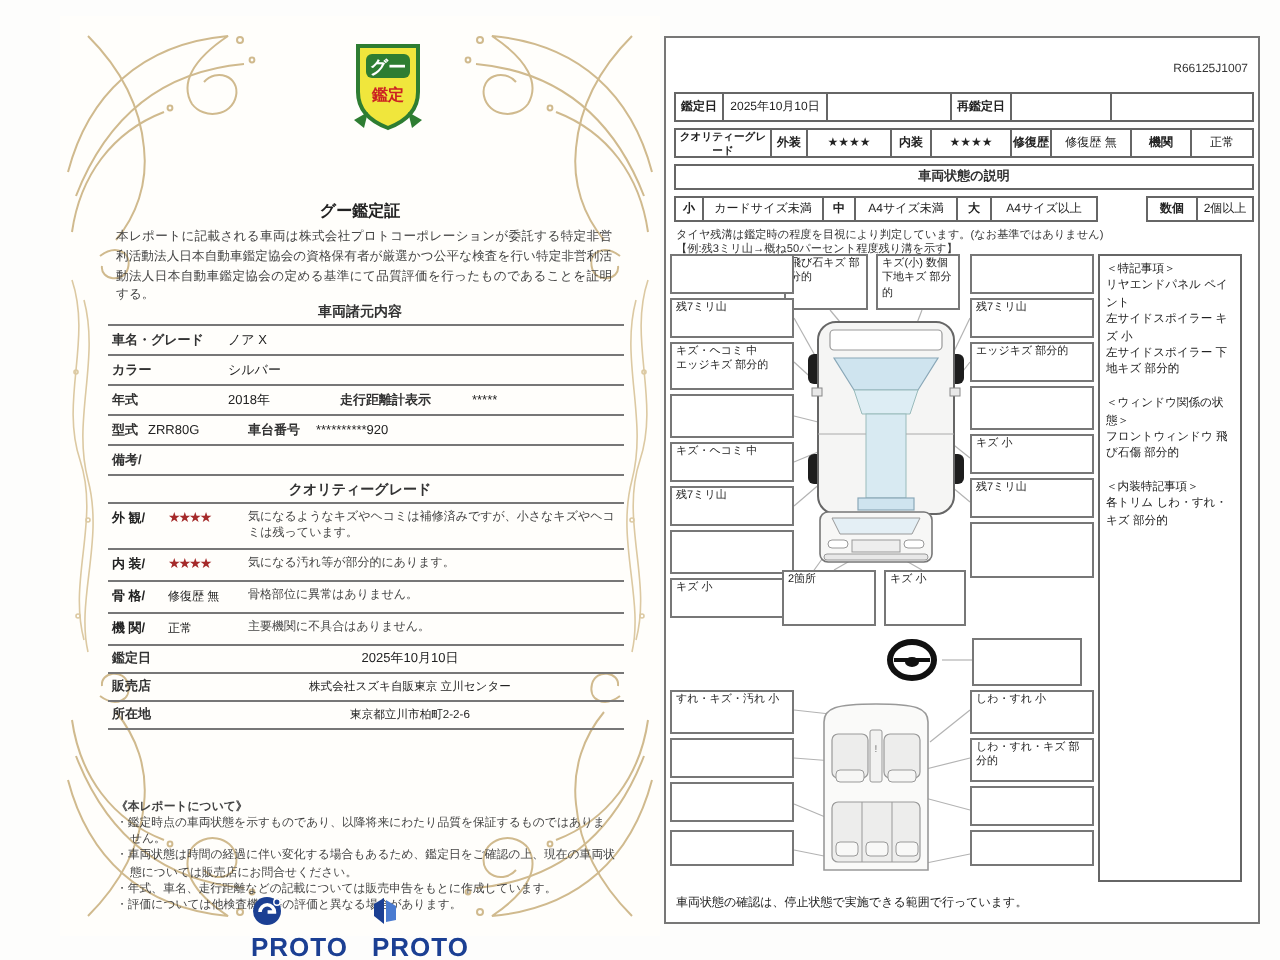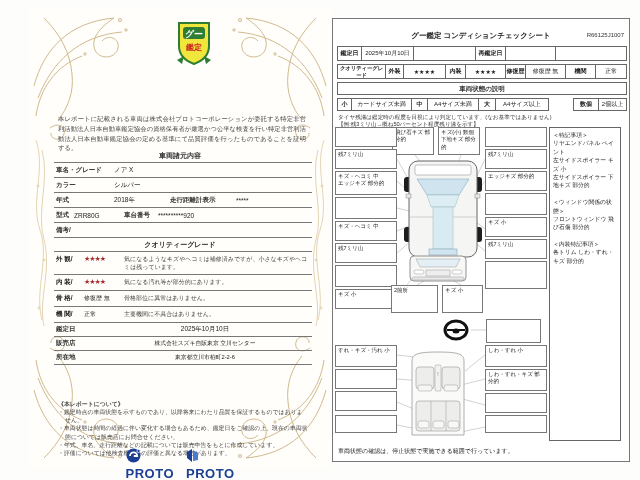--- a/index.html
+++ b/index.html
@@ -94,20 +94,21 @@
 
     <svg class="r-badge" viewBox="0 0 36 46">
       <path d="M3,3 L33,3 L33,26 C33,36 26,41 18,44 C10,41 3,36 3,26 Z" fill="#f0e63c" stroke="#2e7d32" stroke-width="2"></path>
       <rect x="7" y="7" width="22" height="12" rx="3" fill="#2e7d32"></rect>
       <text x="18" y="16.5" font-size="9" fill="#fff" text-anchor="middle" font-weight="bold">グー</text>
       <text x="18" y="30" font-size="8" fill="#cc2222" text-anchor="middle" font-weight="bold">鑑定</text>
       <path d="M1,40 L8,36 L6,44 Z" fill="#2e7d32"></path>
       <path d="M35,40 L28,36 L30,44 Z" fill="#2e7d32"></path>
     </svg>
 
+    <div class="r-cert">グー鑑定証</div>
     <div class="r-intro">本レポートに記載される車両は株式会社プロトコーポレーションが委託する特定非営利活動法人日本自動車鑑定協会の資格保有者が厳選かつ公平な検査を行い特定非営利活動法人日本自動車鑑定協会の定める基準にて品質評価を行ったものであることを証明する。</div>
 
     <div class="r-spec-head">車両諸元内容</div>
 
     <div class="r-table" style="top:154px; border-top:1px solid #777;">
       <div class="r-row spec-row">
         <span class="lab" style="width:58px;">車名・グレード</span>
         <span>ノア X</span>
       </div>
       <div class="r-row spec-row">
@@ -190,21 +191,20 @@
           <polygon points="1,4 6,1 6,14 1,10" fill="#1b3f93"></polygon>
           <polygon points="7,2 12,5 12,12 7,13" fill="#4a7bd0"></polygon>
         </svg>
         <span>PROTO</span>
       </div>
     </div>
   </div>
 
   <div id="sheet">
 
-    <div class="s-title">グー鑑定 コンディションチェックシート</div>
     <div class="s-ref">R66125J1007</div>
 
     <div class="s-tbl" id="t1">
       <div class="c hd" style="width:24px;">鑑定日</div>
       <div class="c" style="width:52px;">2025年10月10日</div>
       <div class="c" style="width:62px;"></div>
       <div class="c hd" style="width:30px;">再鑑定日</div>
       <div class="c" style="width:50px;"></div>
       <div class="c" style="flex:1;"></div>
     </div>

